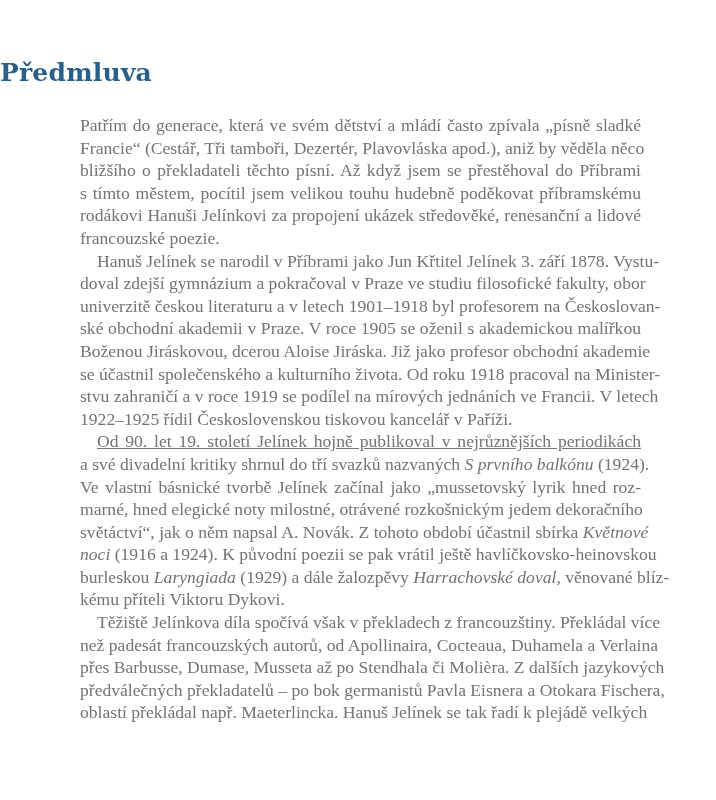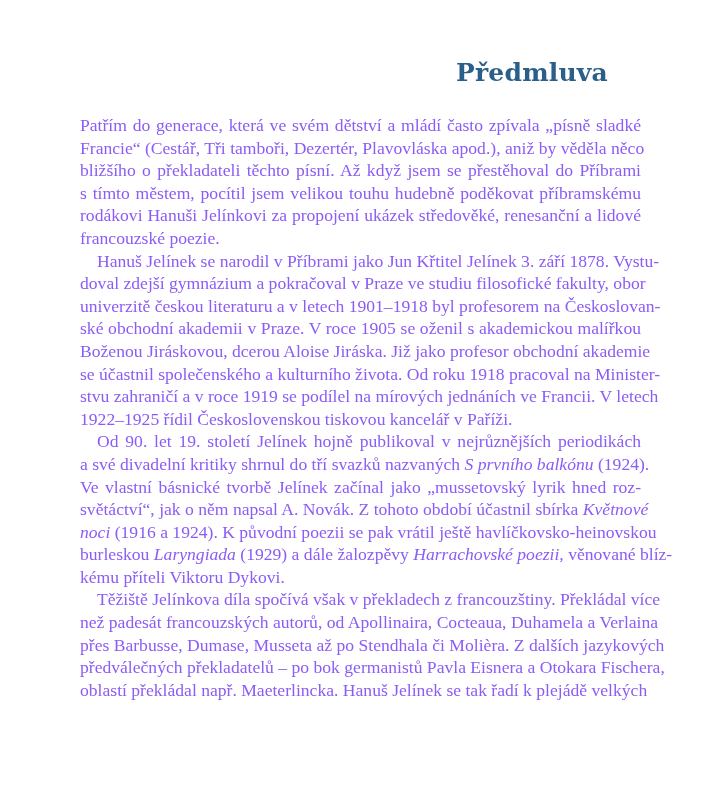--- a/index.html
+++ b/index.html
@@ -1,32 +1,32 @@
 <!DOCTYPE html>
 <html><head>
 <meta charset="utf-8">
 <style>
   html, body { margin: 0; padding: 0; background: #ffffff; }
   body { width: 716px; height: 800px; position: relative; overflow: hidden; }
   .page { position: absolute; left: 0; top: 0; width: 716px; height: 800px; background: #fff; }
   .title {
     position: absolute; left: 0; width: 608px; top: 58px;
-    text-align: right;
+    text-align: left;
     font-family: "DejaVu Serif", serif;
     font-weight: bold;
     font-size: 25px;
     color: #2a5f8a;
     letter-spacing: 0.2px;
   }
   .body-text {
     position: absolute; left: 80px; top: 114px; width: 561px;
     font-family: "Liberation Serif", serif;
     font-size: 17.6px;
     line-height: 22.6px;
-    color: #8b5cf6;
+    color: #737373;
     text-align: justify;
     hyphens: manual;
   }
   .para { margin: 0; text-indent: 0; }
   .line { display: block; text-align: justify; text-align-last: justify; white-space: nowrap; overflow: visible; }
   .line.last { text-align-last: left; }
   i { font-style: italic; }
 </style>
 </head>
 <body>
@@ -46,26 +46,27 @@
         <span class="line" style="padding-left: 17px;"><span>Hanuš Jelínek se narodil v Příbrami jako Jun Křtitel Jelínek 3. září 1878. Vystu-</span></span>
         <span class="line"><span>doval zdejší gymnázium a pokračoval v Praze ve studiu filosofické fakulty, obor</span></span>
         <span class="line"><span>univerzitě českou literaturu a v letech 1901–1918 byl profesorem na Českoslovan-</span></span>
         <span class="line"><span>ské obchodní akademii v Praze. V roce 1905 se oženil s akademickou malířkou</span></span>
         <span class="line"><span>Boženou Jiráskovou, dcerou Aloise Jiráska. Již jako profesor obchodní akademie</span></span>
         <span class="line"><span>se účastnil společenského a kulturního života. Od roku 1918 pracoval na Minister-</span></span>
         <span class="line"><span>stvu zahraničí a v roce 1919 se podílel na mírových jednáních ve Francii. V letech</span></span>
         <span class="line last"><span>1922–1925 řídil Československou tiskovou kancelář v Paříži.</span></span>
       </div>
       <div class="para">
-        <span class="line" style="padding-left: 17px;"><span>Od 90. let 19. století Jelínek hojně publikoval v nejrůznějších periodikách</span></span>
+        <span class="line" style="padding-left: 17px; text-decoration: underline;"><span>Od 90. let 19. století Jelínek hojně publikoval v nejrůznějších periodikách</span></span>
         <span class="line"><span>a své divadelní kritiky shrnul do tří svazků nazvaných </span><i>S prvního balkónu</i><span> (1924).</span></span>
         <span class="line"><span>Ve vlastní básnické tvorbě Jelínek začínal jako „mussetovský lyrik hned roz-</span></span>
+        <span class="line"><span>marné, hned elegické noty milostné, otrávené rozkošnickým jedem dekoračního</span></span>
         <span class="line"><span>světáctví“, jak o něm napsal A. Novák. Z tohoto období účastnil sbírka </span><i>Květnové</i></span>
         <span class="line"><i>noci</i><span> (1916 a 1924). K původní poezii se pak vrátil ještě havlíčkovsko-heinovskou</span></span>
-        <span class="line"><span>burleskou </span><i>Laryngiada</i><span> (1929) a dále žalozpěvy </span><i>Harrachovské poezii,</i><span> věnované blíz-</span></span>
+        <span class="line"><span>burleskou </span><i>Laryngiada</i><span> (1929) a dále žalozpěvy </span><i>Harrachovské doval,</i><span> věnované blíz-</span></span>
         <span class="line last"><span>kému příteli Viktoru Dykovi.</span></span>
       </div>
       <div class="para">
         <span class="line" style="padding-left: 17px;"><span>Těžiště Jelínkova díla spočívá však v překladech z francouzštiny. Překládal více</span></span>
         <span class="line"><span>než padesát francouzských autorů, od Apollinaira, Cocteaua, Duhamela a Verlaina</span></span>
         <span class="line"><span>přes Barbusse, Dumase, Musseta až po Stendhala či Molièra. Z dalších jazykových</span></span>
         <span class="line last"><span>předválečných překladatelů – po bok germanistů Pavla Eisnera a Otokara Fischera,</span></span>
         <span class="line"><span>oblastí překládal např. Maeterlincka. Hanuš Jelínek se tak řadí k plejádě velkých</span></span>
       </div>
     </div>

